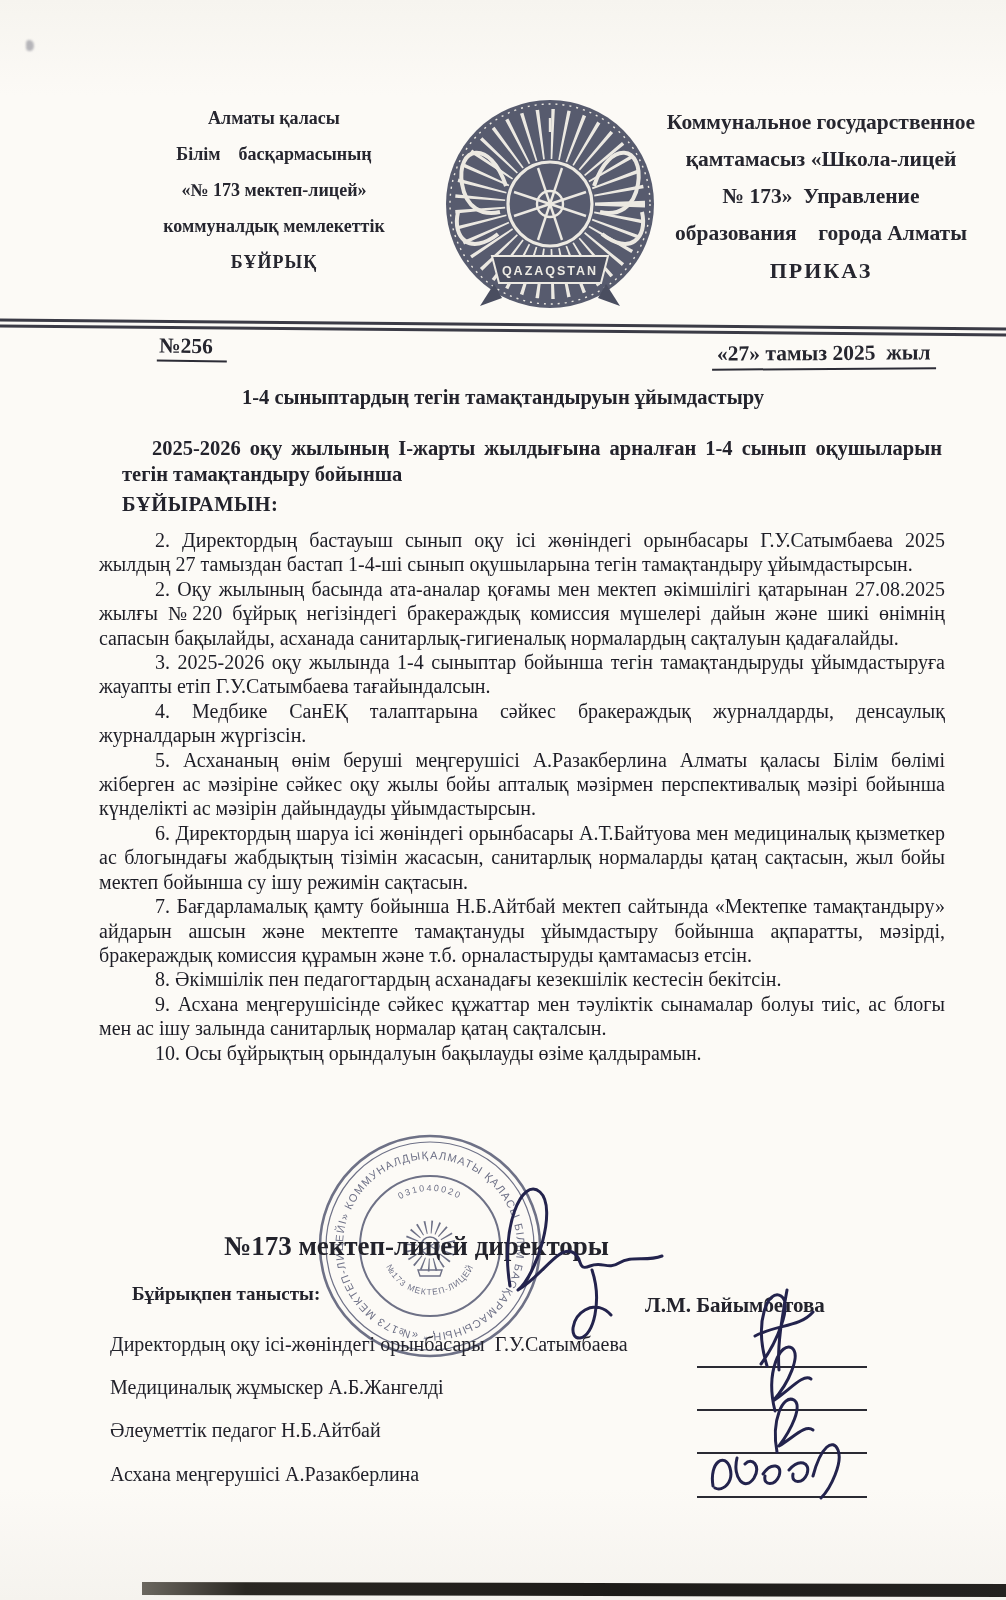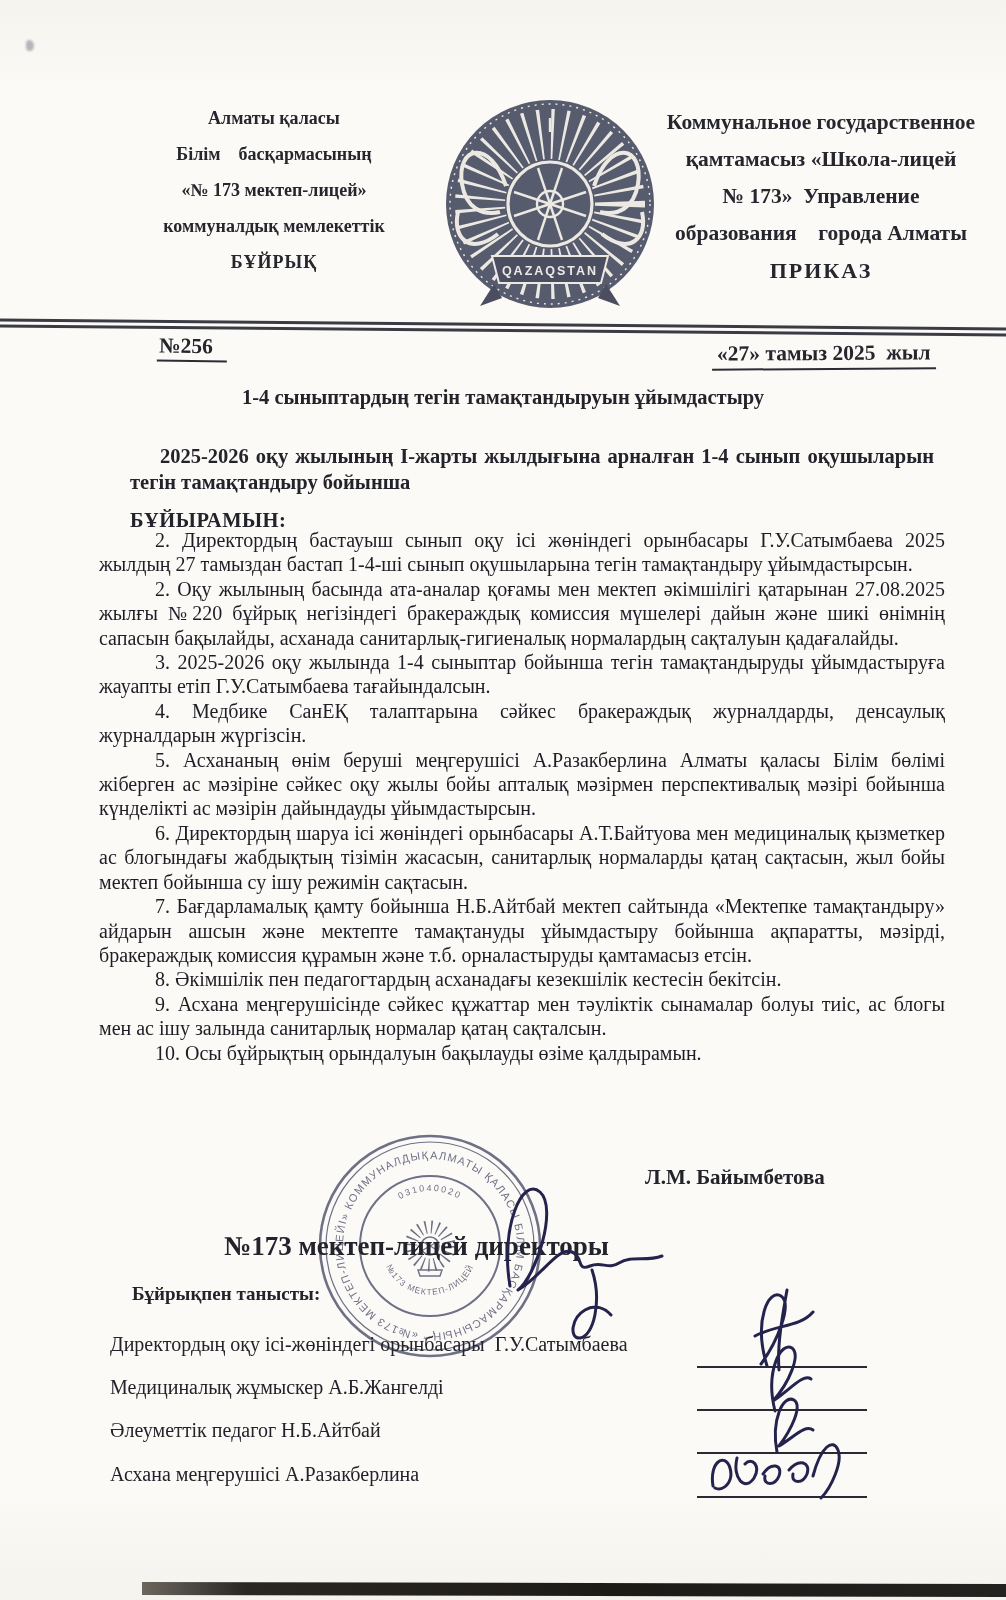--- a/index.html
+++ b/index.html
@@ -30,33 +30,33 @@
                 transform:rotate(0.9deg); color:#26262f;}
   .order-date{left:712px; top:341px; font-size:21.5px; font-weight:bold;
               border-bottom:2.5px solid #2c2c36; padding:0 5px 2px 5px;
               transform:rotate(-0.35deg); color:#26262f;}
 
   .order-title{left:0; top:386px; width:1006px; text-align:center;
                font-size:20.5px; font-weight:bold; color:#23232c;}
 
   .preamble{left:118px; top:431px; width:828px; font-size:20.5px;
             font-weight:bold; line-height:26px; text-align:justify; color:#23232c;}
-  .preamble p{margin:12px; text-indent:30px;}
+  .preamble p{margin:4px; text-indent:30px;}
   .preamble .resolve{text-indent:0; margin-top:1px; letter-spacing:.5px;}
 
   .order-items{left:99px; top:528px; width:846px; font-size:20px;
                line-height:24.4px; text-align:justify; color:#1d1d26;}
   .order-items p{margin:0; text-indent:56px;}
 
   
   .stamp{left:316px; top:1132px; width:228px; height:228px; opacity:.8;}
 
   
   .director-position{left:224px; top:1231px; font-size:27px; font-weight:bold; color:#23232c;}
-  .director-name{left:645px; top:1165px; font-size:21px; font-weight:bold; color:#23232c;}
+  .director-name{left:645px; top:1293px; font-size:21px; font-weight:bold; color:#23232c;}
   .director-sig{left:492px; top:1158px; width:225px; height:200px;}
 
   .ack-label{left:132px; top:1283px; font-size:19px; font-weight:bold; color:#23232c;}
 
   .consent-name{left:110px; width:562px; text-align:left; font-size:20px; color:#22222b;}
   .sig-line{left:697px; width:170px; height:62px; border-bottom:2.5px solid #2a2a33;}
   .sig-line svg{position:absolute; left:0; bottom:-6px; width:170px; height:92px; overflow:visible;}
 
   .bottom-bar{left:142px; top:1583px; width:864px; height:13px;
               background:linear-gradient(90deg,#6b675f 0%,#2a2722 12%,#1d1b18 55%,#242220 100%);

